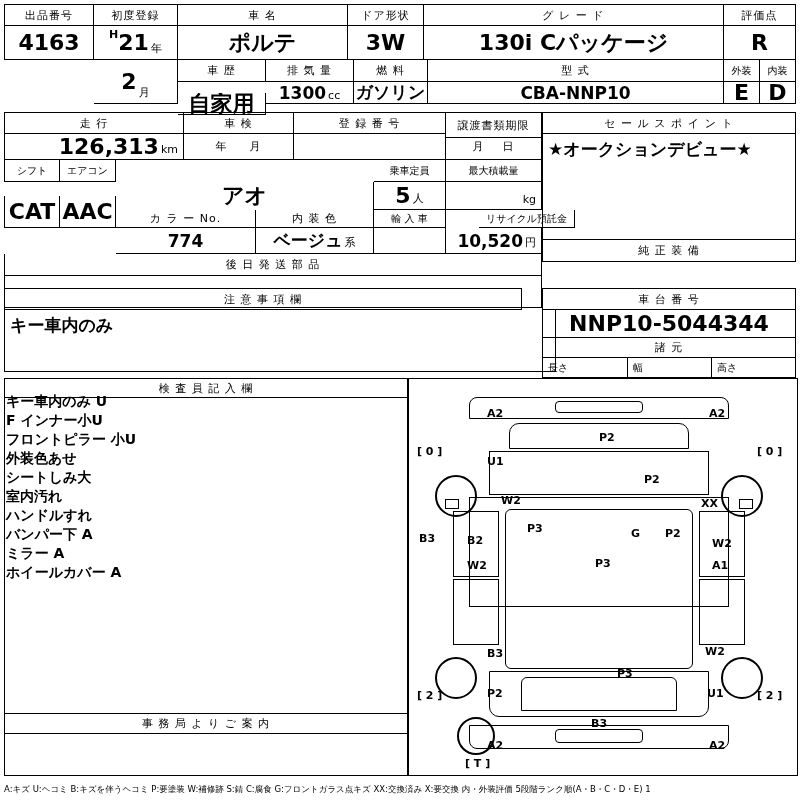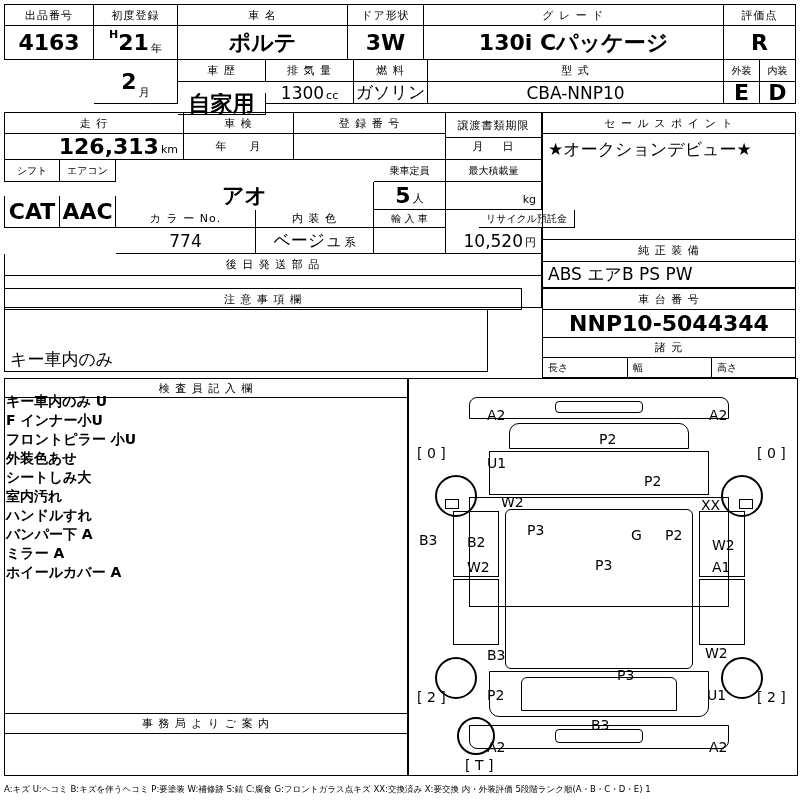--- a/index.html
+++ b/index.html
@@ -37,21 +37,21 @@
   .lbl-sm {
     font-size: 10px;
     letter-spacing: 0px;
   }
   .val-lg {
     font-size: 22px;
     font-weight: bold;
   }
   .val-md {
     font-size: 17px;
-    font-weight: normal;
+    font-weight: bold;
   }
   .left { justify-content: flex-start; padding-left: 5px; }
   .right { justify-content: flex-end; padding-right: 5px; }
   .unit {
     font-size: 11px;
     font-weight: normal;
     margin-left: 2px;
     align-self: flex-end;
     padding-bottom: 3px;
   }
@@ -81,22 +81,22 @@
     position: absolute;
     left: 408px;
     top: 378px;
     width: 390px;
     height: 398px;
     border: 1px solid #000;
     box-sizing: border-box;
   }
   .dg {
     position: absolute;
-    font-size: 14px;
-    font-weight: normal;
+    font-size: 11px;
+    font-weight: bold;
   }
   .wheel {
     position: absolute;
     border: 2.5px solid #000;
     border-radius: 50%;
     box-sizing: border-box;
   }
   .body-part {
     position: absolute;
     border: 1.5px solid #000;
@@ -213,33 +213,30 @@
   <div class="cell lbl-sm" style="left:446px;top:210px;width:96px;height:18px;border-top:none;border-left:none;margin-left:33px;">リサイクル預託金</div>
   <div class="cell right" style="left:446px;top:228px;width:96px;height:26px;border-top:none;border-left:none;">
     <span class="val-md">10,520</span>
     <span class="unit">円</span>
   </div>
 
   <div class="cell lbl" style="left:4px;top:254px;width:538px;height:22px;border-top:none;">後 日 発 送 部 品</div>
   <div class="cell" style="left:4px;top:276px;width:538px;height:32px;border-top:none;"></div>
 
   <div class="cell lbl" style="left:4px;top:288px;width:518px;height:22px;">注 意 事 項 欄</div>
-  <div class="cell left" style="left:4px;top:310px;width:484px;height:62px;border-top:none;align-items:flex-end;padding-top:4px;">
+  <div class="cell left" style="left:4px;top:310px;width:552px;height:62px;border-top:none;align-items:flex-start;padding-top:4px;">
     <span class="val-md">キー車内のみ</span>
   </div>
 
   <div class="cell lbl" style="left:542px;top:112px;width:254px;height:22px;">セ ー ル ス ポ イ ン ト</div>
   <div class="cell left" style="left:542px;top:134px;width:254px;height:106px;border-top:none;align-items:flex-start;padding-top:4px;">
     <span class="val-md">★オークションデビュー★</span>
   </div>
 
   <div class="cell lbl" style="left:542px;top:240px;width:254px;height:22px;border-top:none;">純 正 装 備</div>
-  <div class="cell left" style="left:542px;top:262px;width:254px;height:26px;border-top:none;">
-    <span class="val-md">ABS エアB PS PW</span>
-  </div>
 
   <div class="cell lbl" style="left:542px;top:288px;width:254px;height:22px;">車 台 番 号</div>
   <div class="cell" style="left:542px;top:310px;width:254px;height:28px;border-top:none;">
     <span class="val-lg">NNP10-5044344</span>
   </div>
 
   <div class="cell lbl" style="left:542px;top:338px;width:254px;height:20px;border-top:none;">諸 元</div>
   <div class="cell lbl-sm left" style="left:542px;top:358px;width:86px;height:20px;border-top:none;">長さ</div>
   <div class="cell lbl-sm left" style="left:628px;top:358px;width:84px;height:20px;border-top:none;border-left:none;">幅</div>
   <div class="cell lbl-sm left" style="left:712px;top:358px;width:84px;height:20px;border-top:none;border-left:none;">高さ</div>

